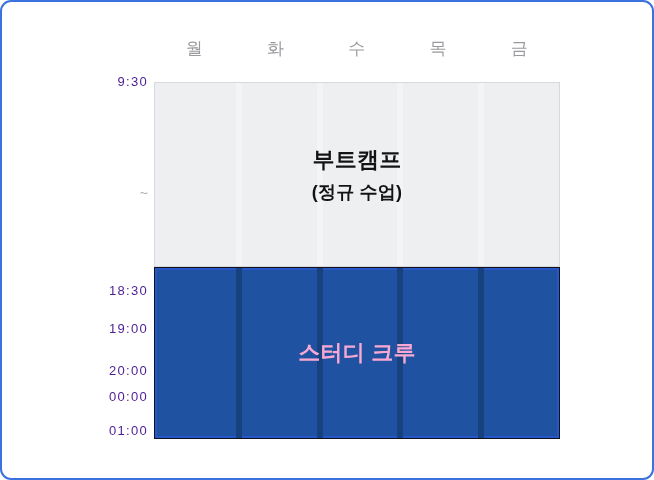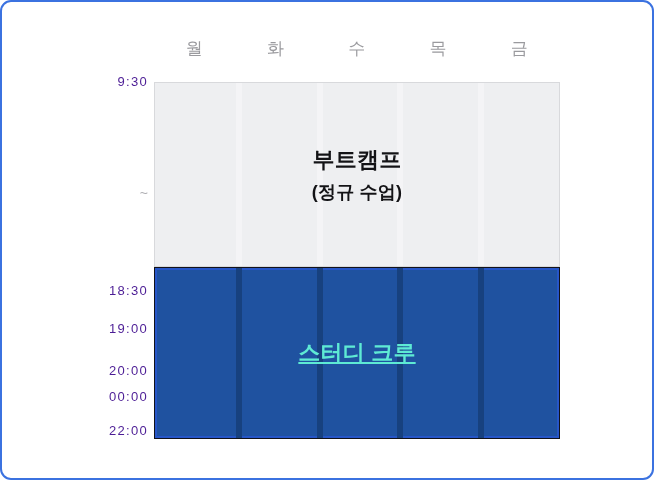--- a/index.html
+++ b/index.html
@@ -140,21 +140,21 @@
   }
   .block-subtitle {
     font-size: 18px;
     font-weight: bold;
     line-height: 1;
     letter-spacing: 0.2px;
   }
   #block-bootcamp .block-title,
   #block-bootcamp .block-subtitle { color: #131316; }
   #block-study .block-title,
-  #block-study .block-subtitle { color: #5eead4; text-decoration: underline; }
+  #block-study .block-subtitle { color: #f9a8d4; }
 </style>
 </head>
 <body>
 
 <div id="schedule-card">
 
   <div id="day-header-row">
     <div class="day-header-cell">
       <span>월</span>
     </div>
@@ -172,21 +172,21 @@
     </div>
   </div>
 
   <div id="time-gutter">
     <div class="time-label" style="top: 7px;">9:30</div>
     <div class="time-label tilde" style="top: 118px;">~</div>
     <div class="time-label" style="top: 204px; margin-top: 12px;">18:30</div>
     <div class="time-label" style="top: 254px; text-align: right;">19:00</div>
     <div class="time-label" style="top: 296px;">20:00</div>
     <div class="time-label" style="top: 322px;">00:00</div>
-    <div class="time-label" style="top: 356px;">22:00</div>
+    <div class="time-label" style="top: 356px;">01:00</div>
   </div>
 
   <div id="grid-area">
 
     <div id="block-bootcamp" class="schedule-block">
       <div class="col-stripes">
         <div class="col-stripe"></div>
         <div class="col-stripe"></div>
         <div class="col-stripe"></div>
         <div class="col-stripe"></div>

